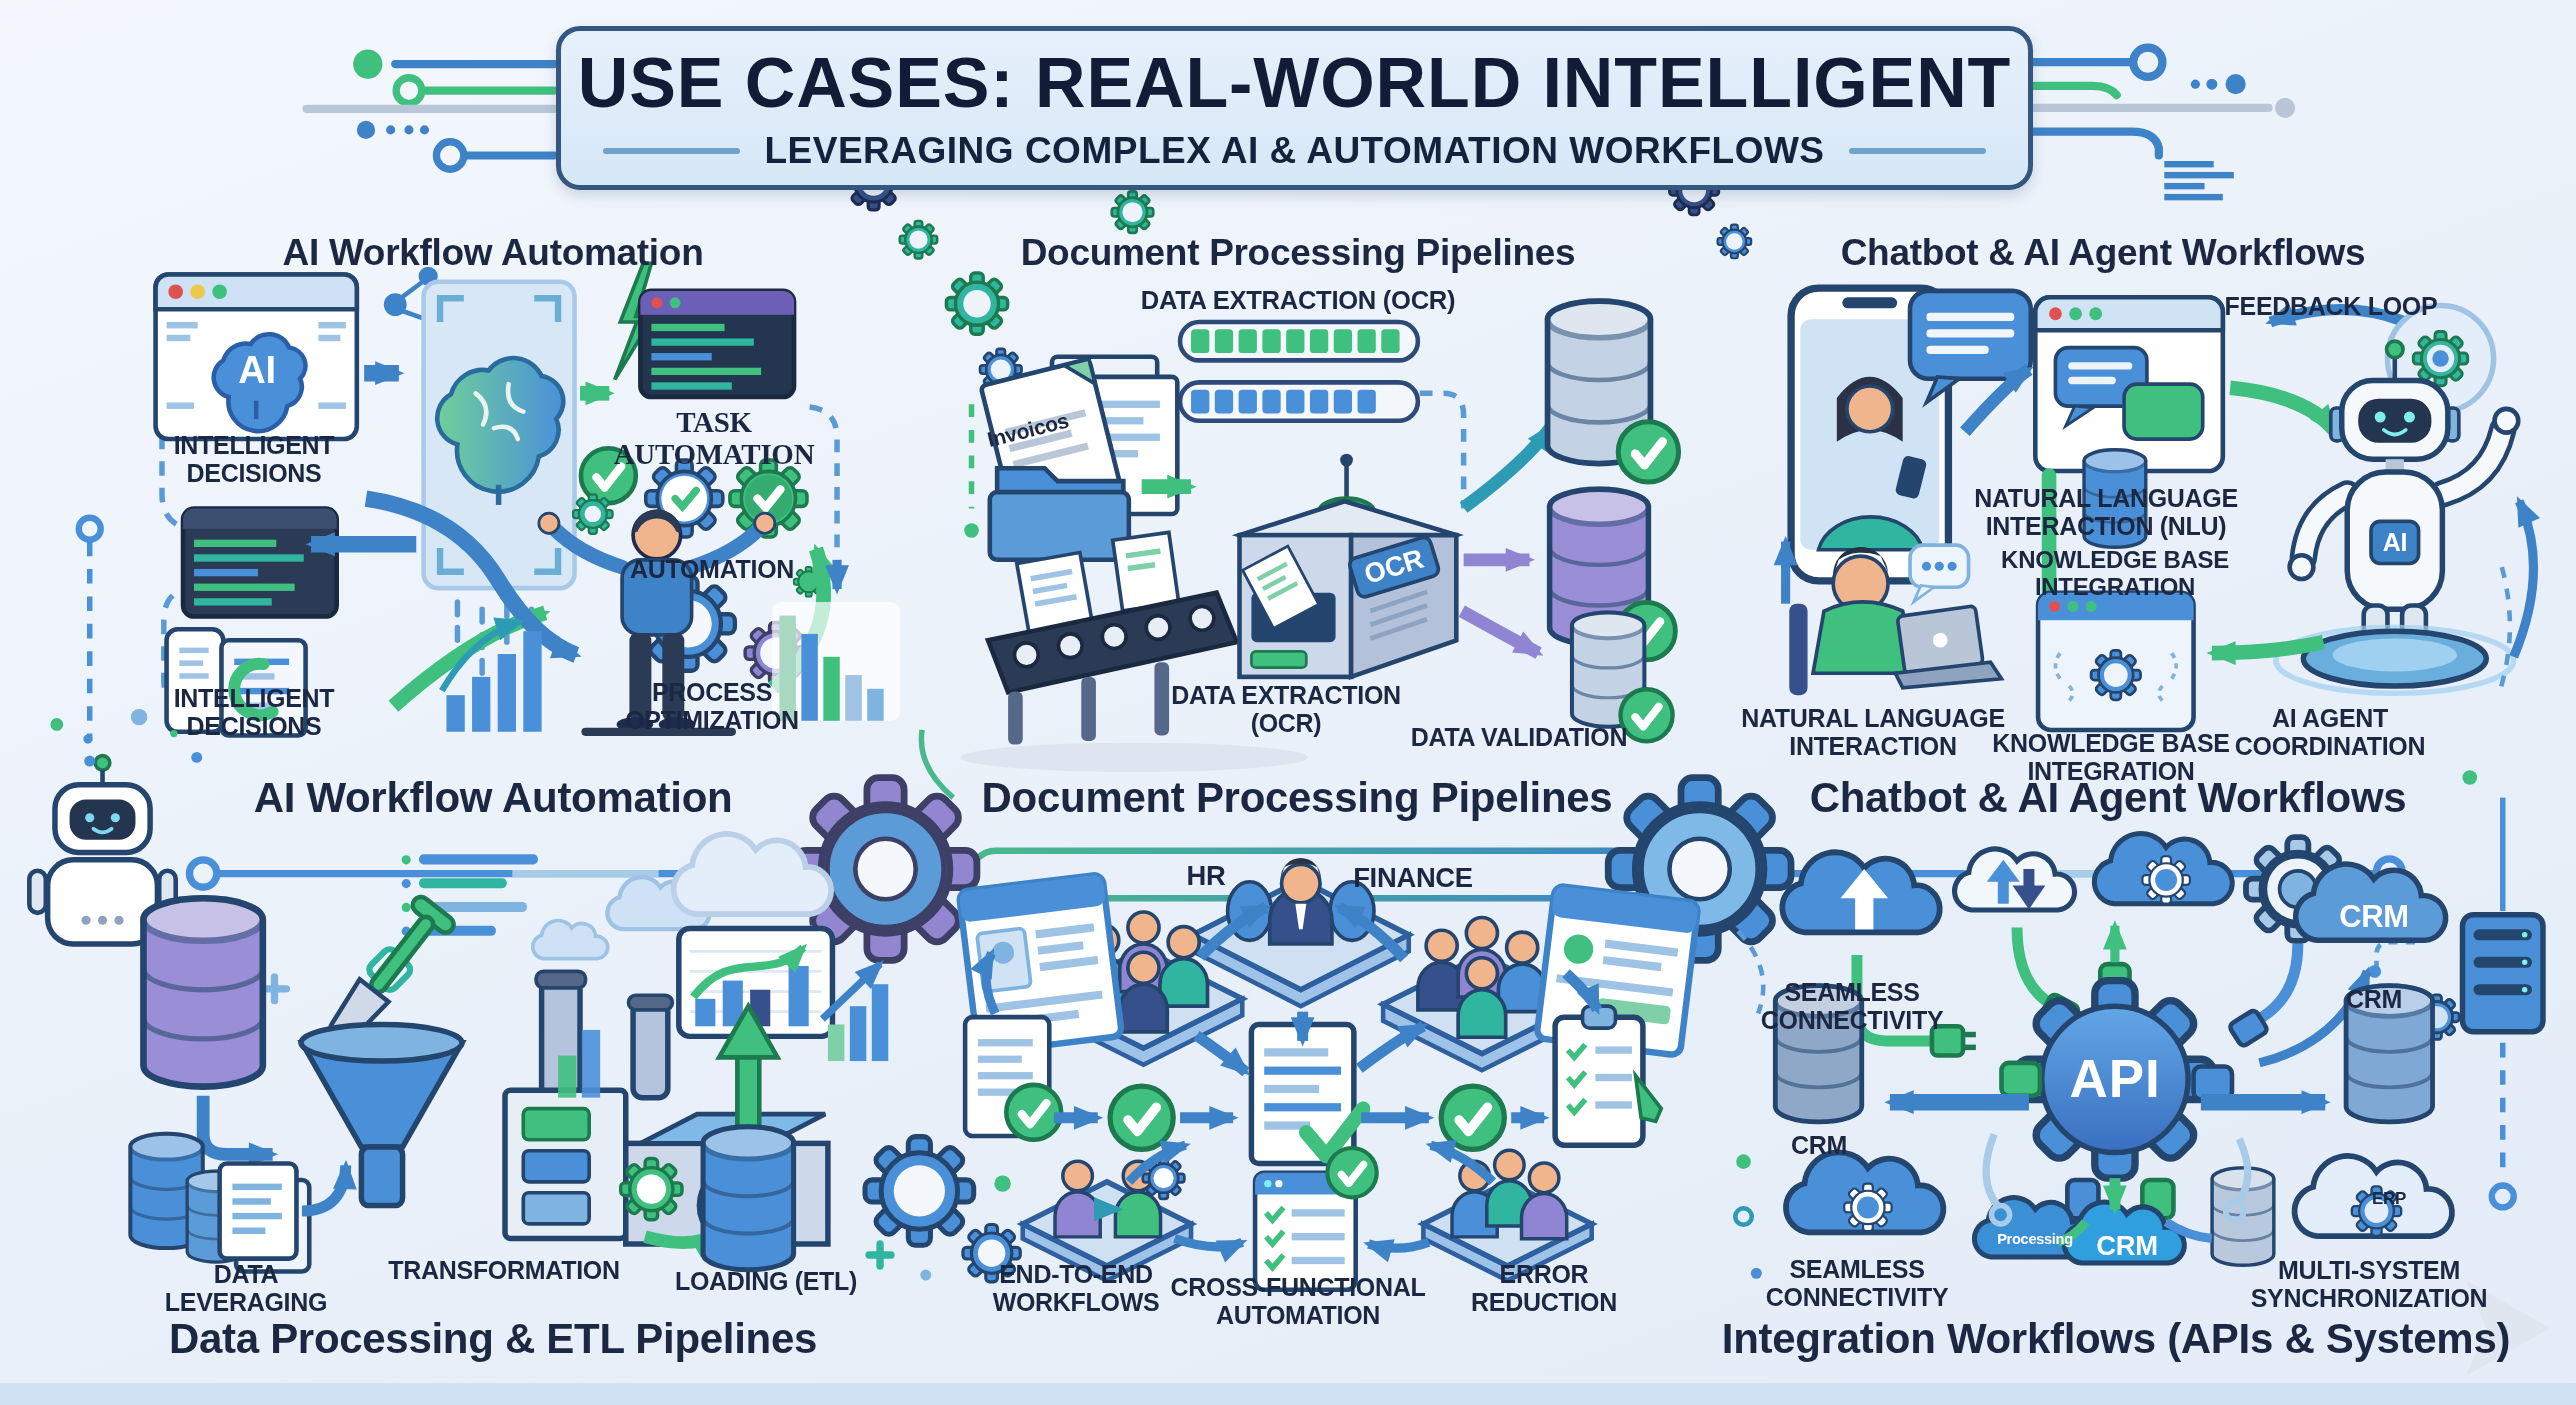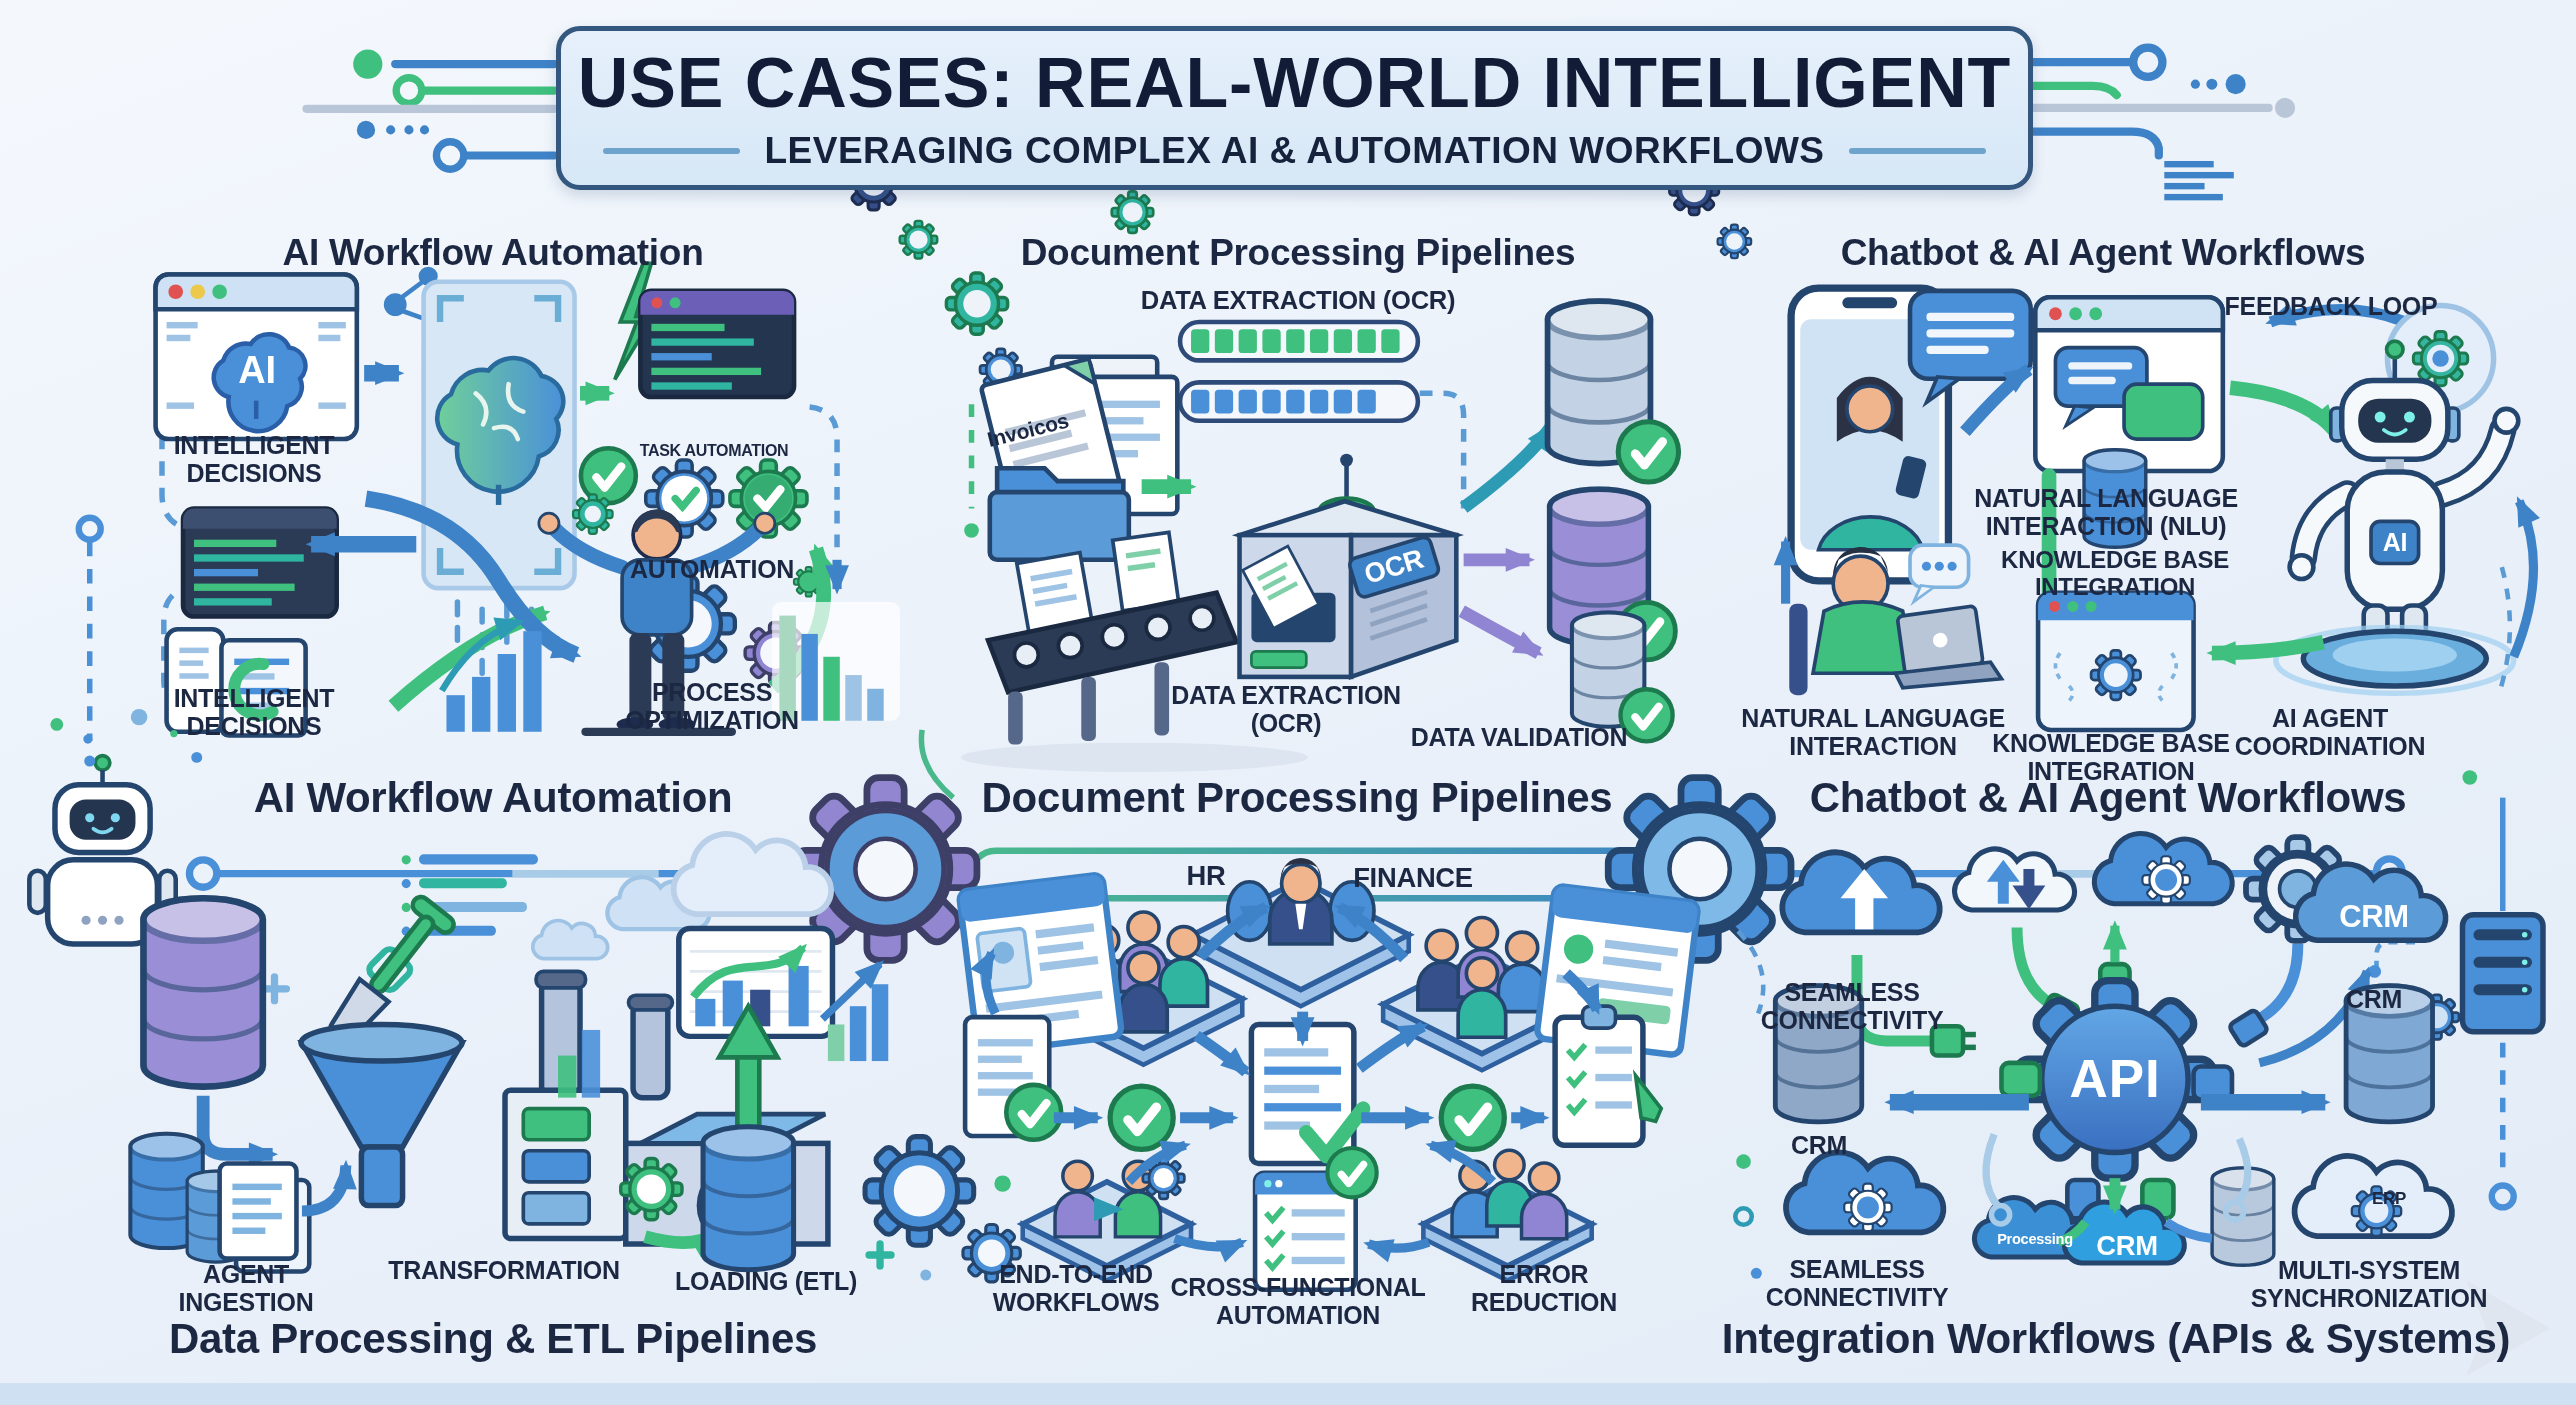--- a/index.html
+++ b/index.html
@@ -887,41 +887,41 @@
 <div class="lbl hsec" style="left:2103px;top:253px;width:695px;">Chatbot &amp; AI Agent Workflows</div>
 
 <div class="lbl hmid" style="left:493px;top:798px;width:695px;">AI Workflow Automation</div>
 <div class="lbl hmid" style="left:1297px;top:798px;width:750px;">Document Processing Pipelines</div>
 <div class="lbl hmid" style="left:2108px;top:798px;width:750px;">Chatbot &amp; AI Agent Workflows</div>
 
 <div class="lbl hmid" style="left:493px;top:1339px;width:750px;">Data Processing &amp; ETL Pipelines</div>
 <div class="lbl hmid" style="left:2116px;top:1339px;width:878px;">Integration Workflows (APIs &amp; Systems)</div>
 
 <div class="lbl" style="left:254px;top:459px;width:274px;font-size:25px;">INTELLIGENT DECISIONS</div>
-<div class="lbl" style="left:714px;top:451px;width:220px;font-size:16px;">TASK AUTOMATION</div>
+<div class="lbl" style="left:714px;top:438px;width:220px;font-size:29px;font-family:Liberation Serif, serif;">TASK AUTOMATION</div>
 <div class="lbl" style="left:712px;top:569px;width:293px;font-size:25px;">AUTOMATION</div>
 <div class="lbl" style="left:254px;top:712px;width:274px;font-size:25px;">INTELLIGENT DECISIONS</div>
 <div class="lbl" style="left:712px;top:706px;width:265px;font-size:25px;">PROCESS OPTIMIZATION</div>
 <div class="lbl white" style="left:257px;top:370px;font-size:38px;font-weight:900;">AI</div>
 
 <div class="lbl" style="left:1298px;top:300px;width:512px;font-size:25.6px;">DATA EXTRACTION (OCR)</div>
 <div class="lbl" style="left:1286px;top:709px;width:284px;font-size:25px;">DATA EXTRACTION (OCR)</div>
 <div class="lbl" style="left:1519px;top:737px;width:302px;font-size:25px;">DATA VALIDATION</div>
 <div class="lbl white" style="left:1394px;top:567px;font-size:27.4px;transform:translate(-50%,-50%) rotate(-17deg);">OCR</div>
 <div class="lbl" style="left:1028px;top:430px;font-size:21px;transform:translate(-50%,-50%) rotate(-14deg);">Invoicos</div>
 
 <div class="lbl" style="left:2331px;top:306px;width:302px;font-size:25px;">FEEDBACK LOOP</div>
 <div class="lbl" style="left:2106px;top:512px;width:393px;font-size:25px;">NATURAL LANGUAGE INTERACTION (NLU)</div>
 <div class="lbl" style="left:2115px;top:574px;width:366px;font-size:24px;">KNOWLEDGE BASE INTEGRATION</div>
 <div class="lbl" style="left:1873px;top:732px;width:357px;font-size:25px;">NATURAL LANGUAGE INTERACTION</div>
 <div class="lbl" style="left:2111px;top:757px;width:357px;font-size:25px;">KNOWLEDGE BASE INTEGRATION</div>
 <div class="lbl" style="left:2330px;top:732px;width:302px;font-size:25px;">AI AGENT COORDINATION</div>
 <div class="lbl white" style="left:2395px;top:542px;font-size:25px;">AI</div>
 
-<div class="lbl" style="left:246px;top:1288px;width:220px;font-size:25px;">AGENT INGESTION</div>
+<div class="lbl" style="left:246px;top:1288px;width:220px;font-size:25px;">DATA LEVERAGING</div>
 <div class="lbl" style="left:504px;top:1270px;width:329px;font-size:25px;">TRANSFORMATION</div>
 <div class="lbl" style="left:766px;top:1281px;width:293px;font-size:25px;background:rgba(238,243,251,.0);">LOADING (ETL)</div>
 
 <div class="lbl" style="left:1206px;top:876px;font-size:27.4px;">HR</div>
 <div class="lbl" style="left:1413px;top:878px;font-size:27.4px;">FINANCE</div>
 <div class="lbl" style="left:1076px;top:1288px;width:265px;font-size:25px;">END-TO-END WORKFLOWS</div>
 <div class="lbl" style="left:1298px;top:1301px;width:320px;font-size:25px;">CROSS-FUNCTIONAL AUTOMATION</div>
 <div class="lbl" style="left:1544px;top:1288px;width:229px;font-size:25px;">ERROR REDUCTION</div>
 
 <div class="lbl" style="left:1852px;top:1006px;width:274px;font-size:25px;">SEAMLESS CONNECTIVITY</div>

